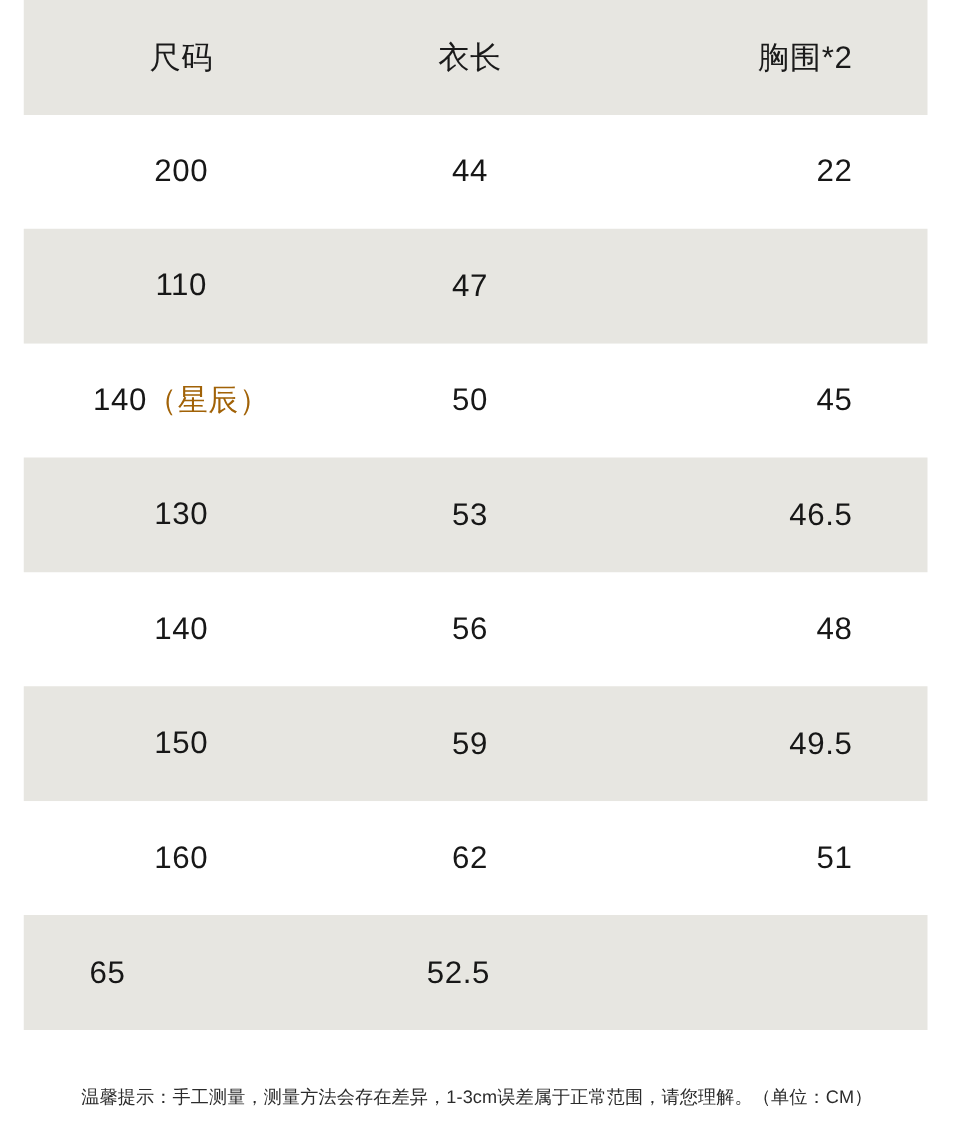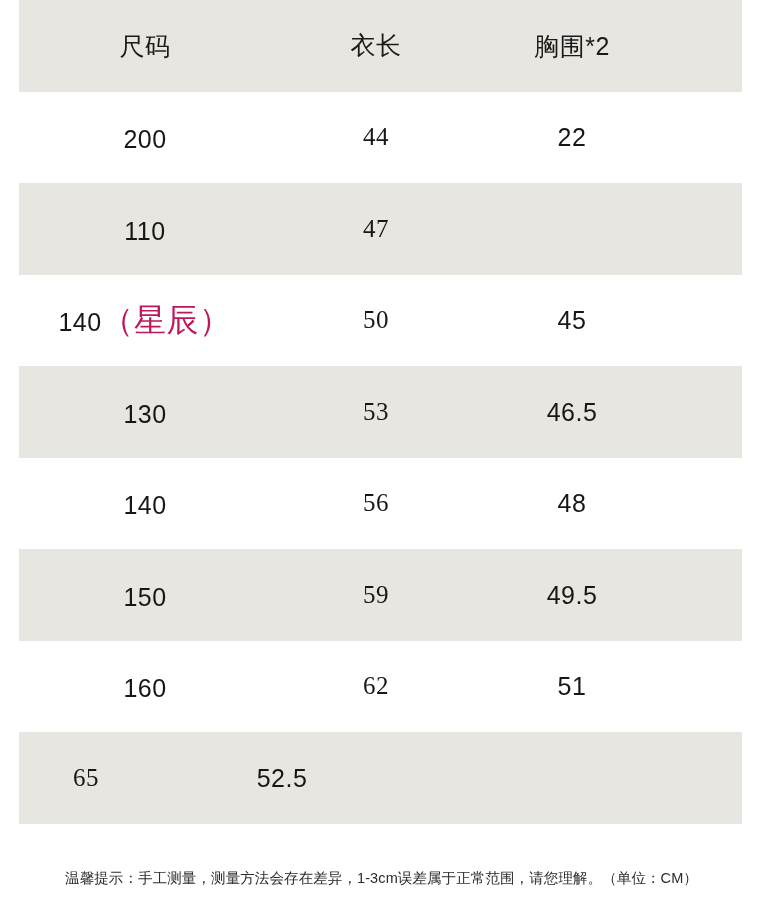--- a/index.html
+++ b/index.html
@@ -47,31 +47,31 @@
     position: relative;
     z-index: 1;
     text-align: center;
     color: #171717;
     font-size: 25px;
     line-height: 1.2;
     letter-spacing: 0.5px;
     white-space: nowrap;
   }
   .col-size  { width: 290px; }
-  .col-len   { width: 172px; font-family: Liberation Serif, serif; }
-  .col-chest { width: 220px; }
+  .col-len   { width: 172px; }
+  .col-chest { width: 220px; text-align: right; }
 
   .header-row .cell {
     font-size: 25px;
     color: #1a1a1a;
   }
 
   .hl-red {
-    color: #be185d;
-    font-size: 32px;
+    color: #a16207;
+    font-size: 24px;
   }
 
   .footer-note {
     position: absolute;
     left: 0;
     top: 868px;
     width: 763px;
     text-align: center;
     font-size: 14.5px;
     color: #2b2b2b;

